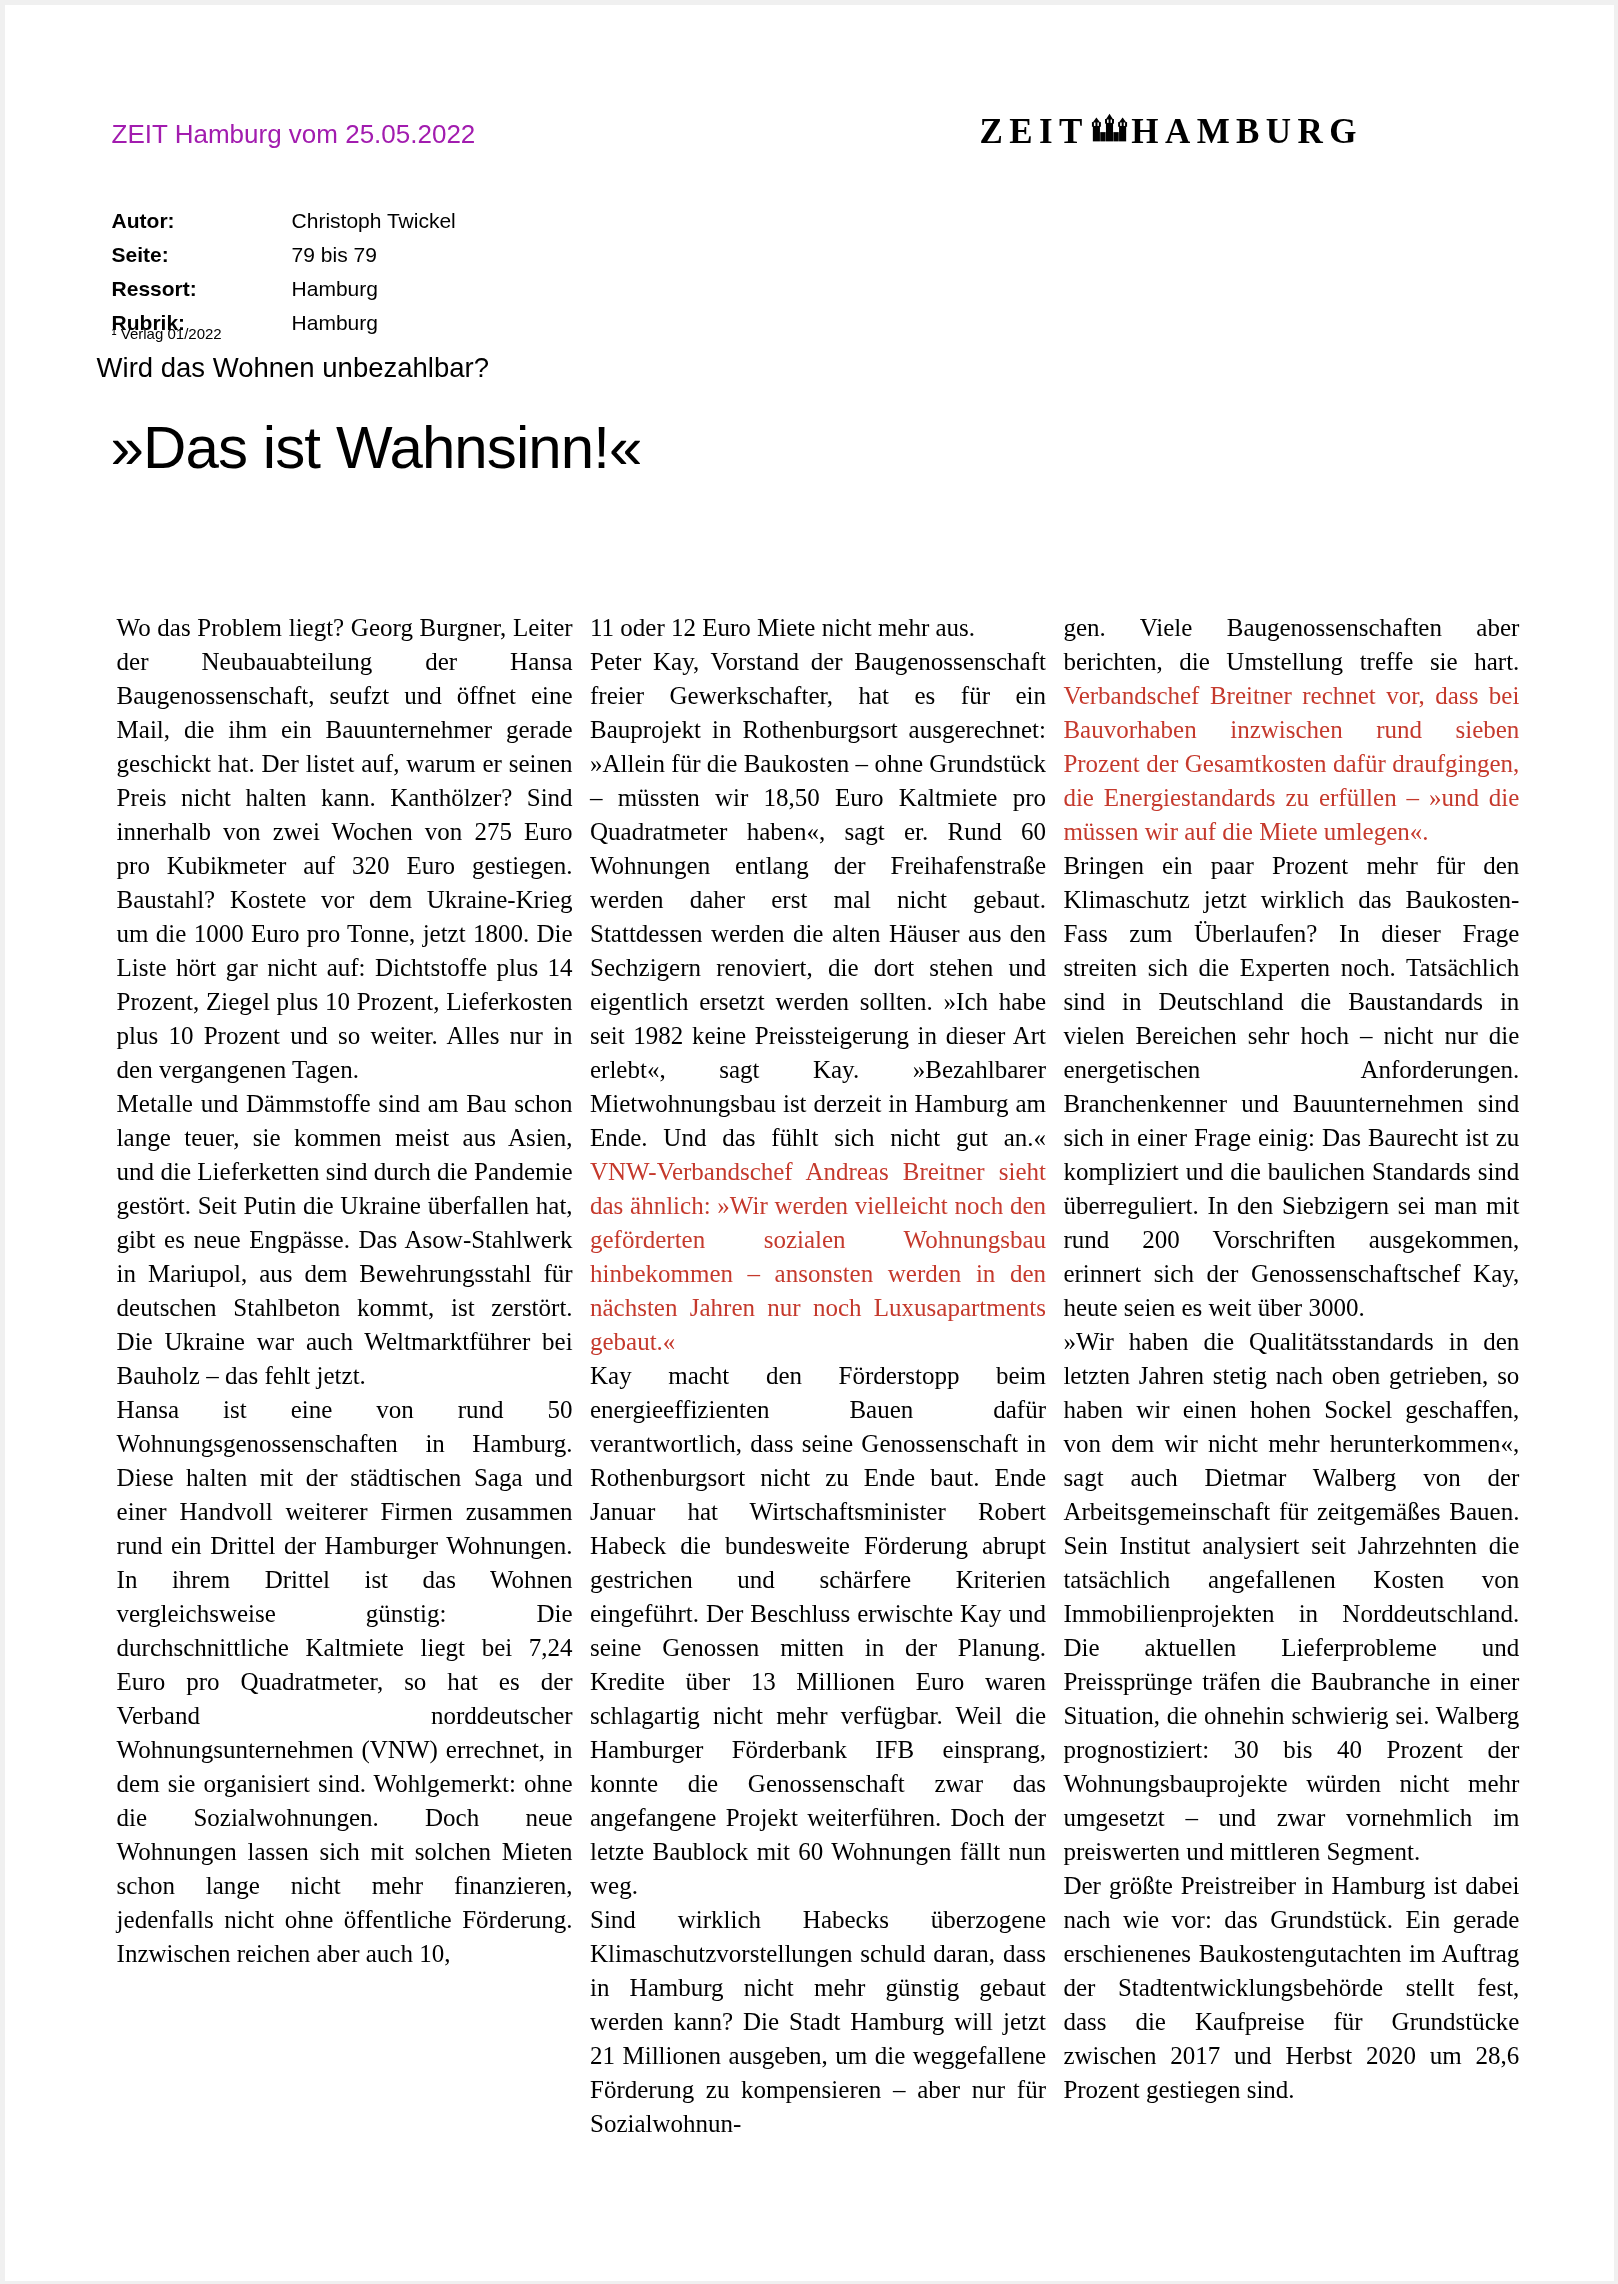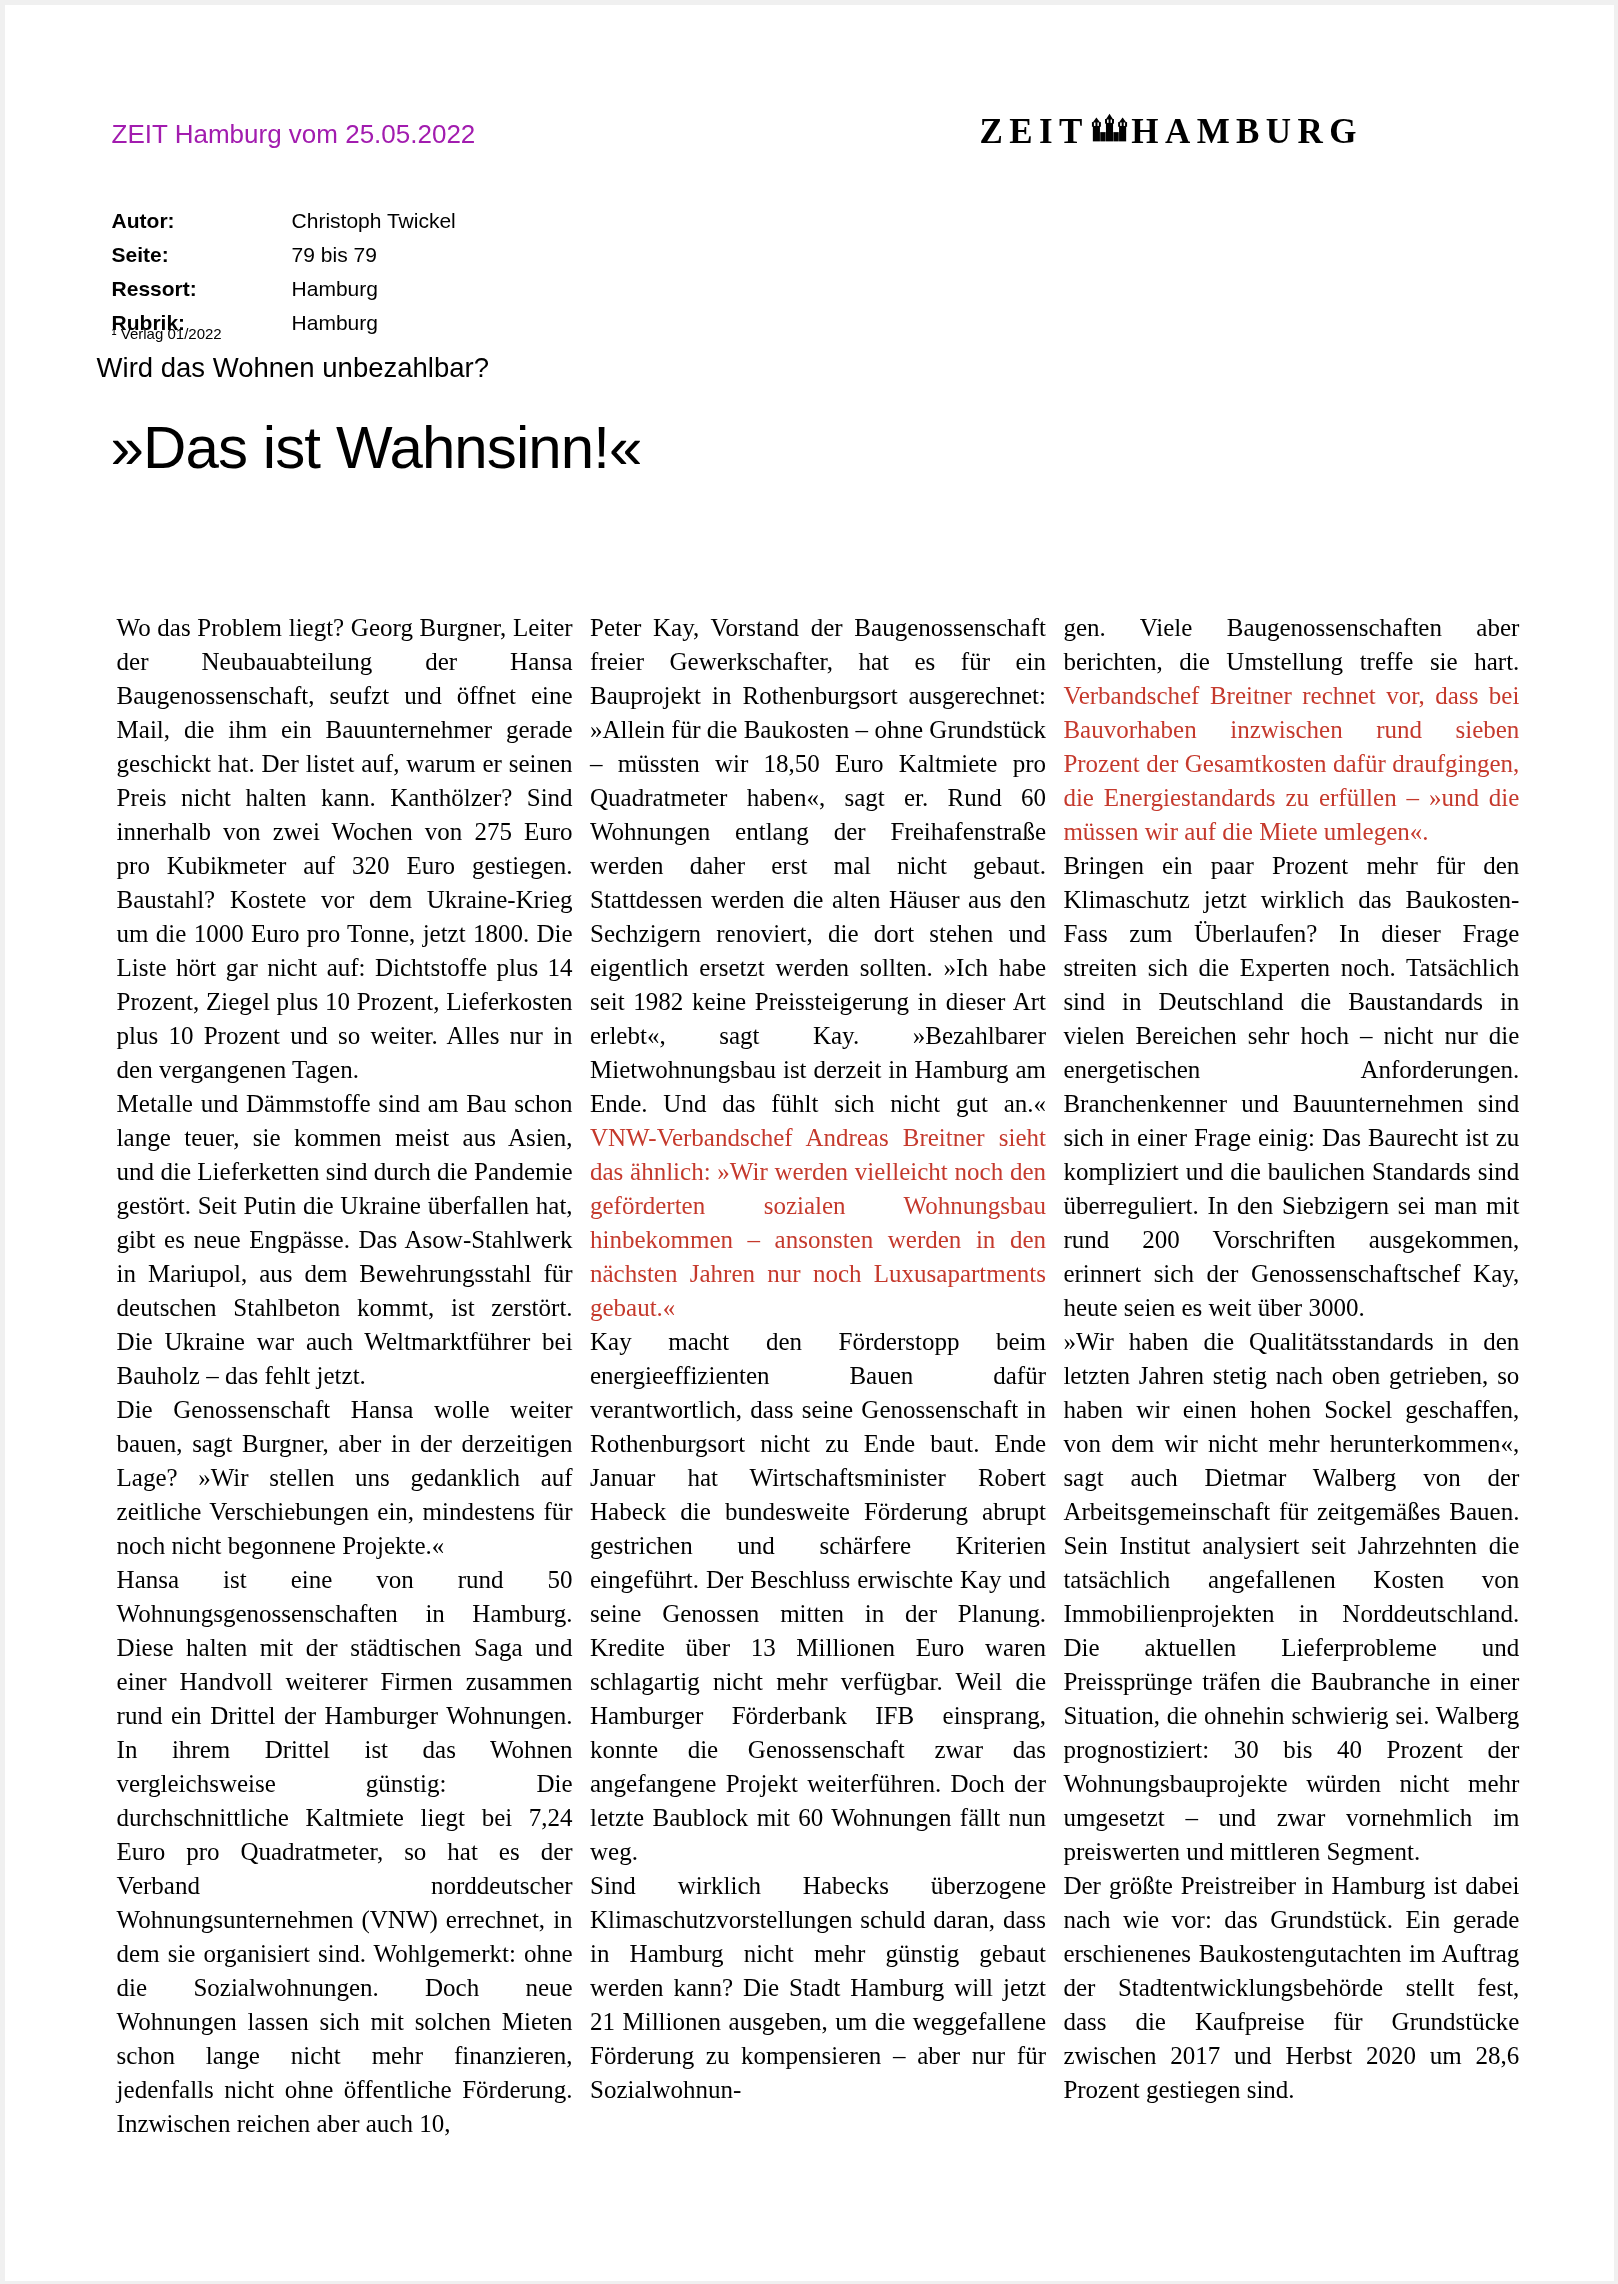--- a/index.html
+++ b/index.html
@@ -126,24 +126,24 @@
 
   <div class="abs kicker">Wird das Wohnen unbezahlbar?</div>
 
   <h1 class="abs headline">»Das ist Wahnsinn!«</h1>
 
 
   <div class="abs article" id="article">
       <div class="col" lang="de">
         <p><span>Wo das Problem liegt? Georg Burgner, Leiter der Neubauabteilung der Hansa Baugenossenschaft, seufzt und öffnet eine Mail, die ihm ein Bauunternehmer gerade geschickt hat. Der listet auf, warum er seinen Preis nicht halten kann. Kanthölzer? Sind innerhalb von zwei Wochen von 275 Euro pro Kubikmeter auf 320 Euro gestiegen. Baustahl? Kostete vor dem Ukraine-Krieg um die 1000 Euro pro Tonne, jetzt 1800. Die Liste hört gar nicht auf: Dichtstoffe plus 14 Prozent, Ziegel plus 10 Prozent, Lieferkosten plus 10 Prozent und so weiter. Alles nur in den vergangenen Tagen.</span></p>
         <p><span>Metalle und Dämmstoffe sind am Bau schon lange teuer, sie kommen meist aus Asien, und die Lieferketten sind durch die Pandemie gestört. Seit Putin die Ukraine überfallen hat, gibt es neue Engpässe. Das Asow-Stahlwerk in Mariupol, aus dem Bewehrungsstahl für deutschen Stahlbeton kommt, ist zerstört. Die Ukraine war auch Weltmarktführer bei Bauholz – das fehlt jetzt.</span></p>
-        <p><span>Die Genossenschaft Hansa wolle weiter bauen, sagt Burgner, aber in der derzeitigen Lage? »Wir stellen uns gedanklich auf zeitliche Verschiebungen ein, mindestens für noch nicht begonnene Projekte.«</span></p>
         <p><span>Hansa ist eine von rund 50 Wohnungsgenossenschaften in Hamburg. Diese halten mit der städtischen Saga und einer Handvoll weiterer Firmen zusammen rund ein Drittel der Hamburger Wohnungen. In ihrem Drittel ist das Wohnen vergleichsweise günstig: Die durchschnittliche Kaltmiete liegt bei 7,24 Euro pro Quadratmeter, so hat es der Verband norddeutscher Wohnungsunternehmen (VNW) errechnet, in dem sie organisiert sind. Wohlgemerkt: ohne die Sozialwohnungen. Doch neue Wohnungen lassen sich mit solchen Mieten schon lange nicht mehr finanzieren, jedenfalls nicht ohne öffentliche Förderung. Inzwischen reichen aber auch 10,</span></p>
       </div>
       <div class="col" lang="de">
+        <p><span>11 oder 12 Euro Miete nicht mehr aus.</span></p>
         <p><span>Peter Kay, Vorstand der Baugenossenschaft freier Gewerkschafter, hat es für ein Bauprojekt in Rothenburgsort ausgerechnet: »Allein für die Baukosten – ohne Grundstück – müssten wir 18,50 Euro Kaltmiete pro Quadratmeter haben«, sagt er. Rund 60 Wohnungen entlang der Freihafenstraße werden daher erst mal nicht gebaut. Stattdessen werden die alten Häuser aus den Sechzigern renoviert, die dort stehen und eigentlich ersetzt werden sollten. »Ich habe seit 1982 keine Preissteigerung in dieser Art erlebt«, sagt Kay. »Bezahlbarer Mietwohnungsbau ist derzeit in Hamburg am Ende. Und das fühlt sich nicht gut an.« </span><span class="red">VNW-Verbandschef Andreas Breitner sieht das ähnlich: »Wir werden vielleicht noch den geförderten sozialen Wohnungsbau hinbekommen – ansonsten werden in den nächsten Jahren nur noch Luxusapartments gebaut.«</span></p>
         <p><span>Kay macht den Förderstopp beim energieeffizienten Bauen dafür verantwortlich, dass seine Genossenschaft in Rothenburgsort nicht zu Ende baut. Ende Januar hat Wirtschaftsminister Robert Habeck die bundesweite Förderung abrupt gestrichen und schärfere Kriterien eingeführt. Der Beschluss erwischte Kay und seine Genossen mitten in der Planung. Kredite über 13 Millionen Euro waren schlagartig nicht mehr verfügbar. Weil die Hamburger Förderbank IFB einsprang, konnte die Genossenschaft zwar das angefangene Projekt weiterführen. Doch der letzte Baublock mit 60 Wohnungen fällt nun weg.</span></p>
         <p><span>Sind wirklich Habecks überzogene Klimaschutzvorstellungen schuld daran, dass in Hamburg nicht mehr günstig gebaut werden kann? Die Stadt Hamburg will jetzt 21 Millionen ausgeben, um die weggefallene Förderung zu kompensieren – aber nur für Sozialwohnun-</span></p>
       </div>
       <div class="col" lang="de">
         <p><span>gen. Viele Baugenossenschaften aber berichten, die Umstellung treffe sie hart. </span><span class="red">Verbandschef Breitner rechnet vor, dass bei Bauvorhaben inzwischen rund sieben Prozent der Gesamtkosten dafür draufgingen, die Energiestandards zu erfüllen – »und die müssen wir auf die Miete umlegen«.</span></p>
         <p><span>Bringen ein paar Prozent mehr für den Klimaschutz jetzt wirklich das Baukosten-Fass zum Überlaufen? In dieser Frage streiten sich die Experten noch. Tatsächlich sind in Deutschland die Baustandards in vielen Bereichen sehr hoch – nicht nur die energetischen Anforderungen. Branchenkenner und Bauunternehmen sind sich in einer Frage einig: Das Baurecht ist zu kompliziert und die baulichen Standards sind überreguliert. In den Siebzigern sei man mit rund 200 Vorschriften ausgekommen, erinnert sich der Genossenschaftschef Kay, heute seien es weit über 3000.</span></p>
         <p><span>»Wir haben die Qualitätsstandards in den letzten Jahren stetig nach oben getrieben, so haben wir einen hohen Sockel geschaffen, von dem wir nicht mehr herunterkommen«, sagt auch Dietmar Walberg von der Arbeitsgemeinschaft für zeitgemäßes Bauen. Sein Institut analysiert seit Jahrzehnten die tatsächlich angefallenen Kosten von Immobilienprojekten in Norddeutschland. Die aktuellen Lieferprobleme und Preissprünge träfen die Baubranche in einer Situation, die ohnehin schwierig sei. Walberg prognostiziert: 30 bis 40 Prozent der Wohnungsbauprojekte würden nicht mehr umgesetzt – und zwar vornehmlich im preiswerten und mittleren Segment.</span></p>
         <p><span>Der größte Preistreiber in Hamburg ist dabei nach wie vor: das Grundstück. Ein gerade erschienenes Baukostengutachten im Auftrag der Stadtentwicklungsbehörde stellt fest, dass die Kaufpreise für Grundstücke zwischen 2017 und Herbst 2020 um 28,6 Prozent gestiegen sind.</span></p>
       </div>

